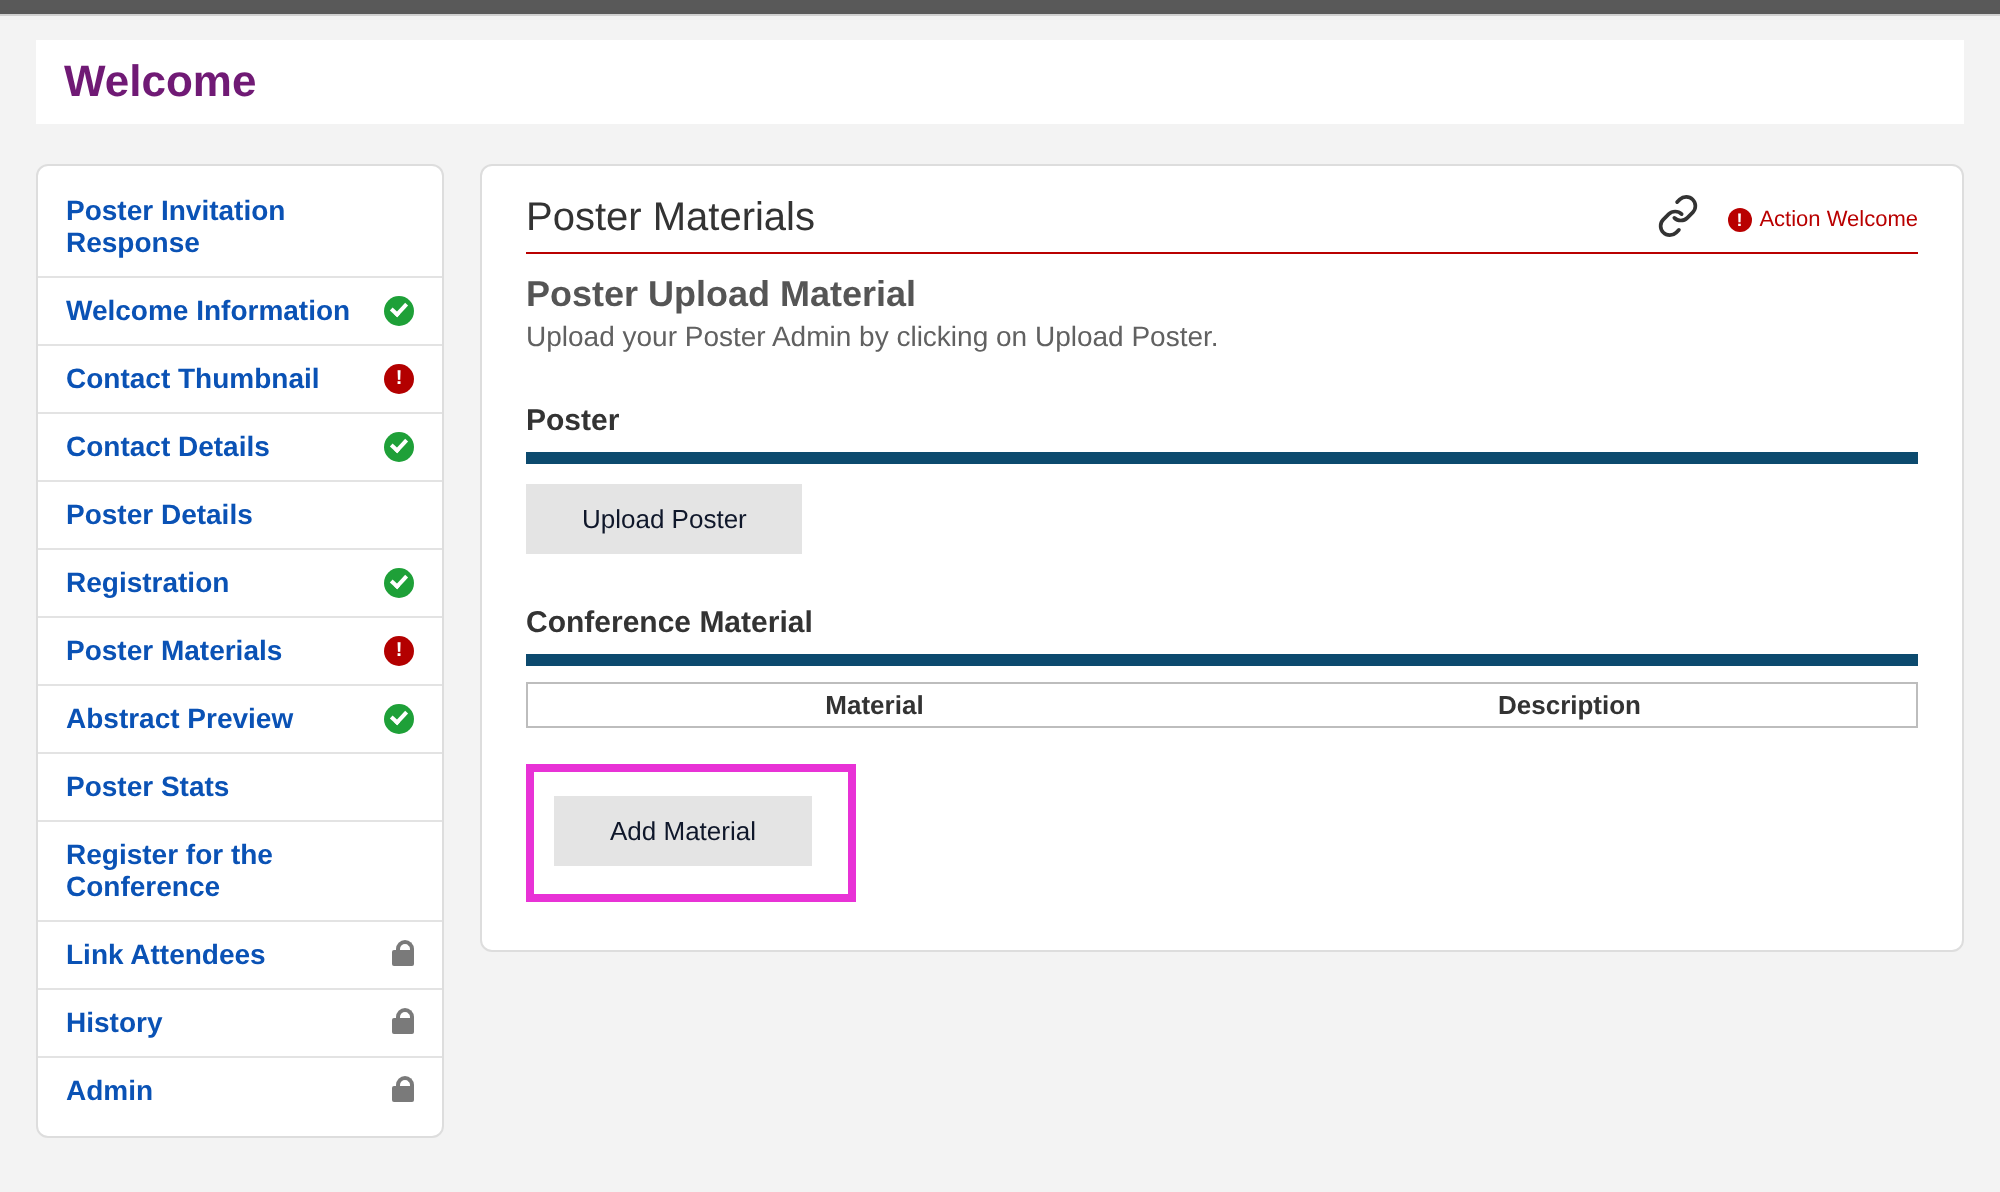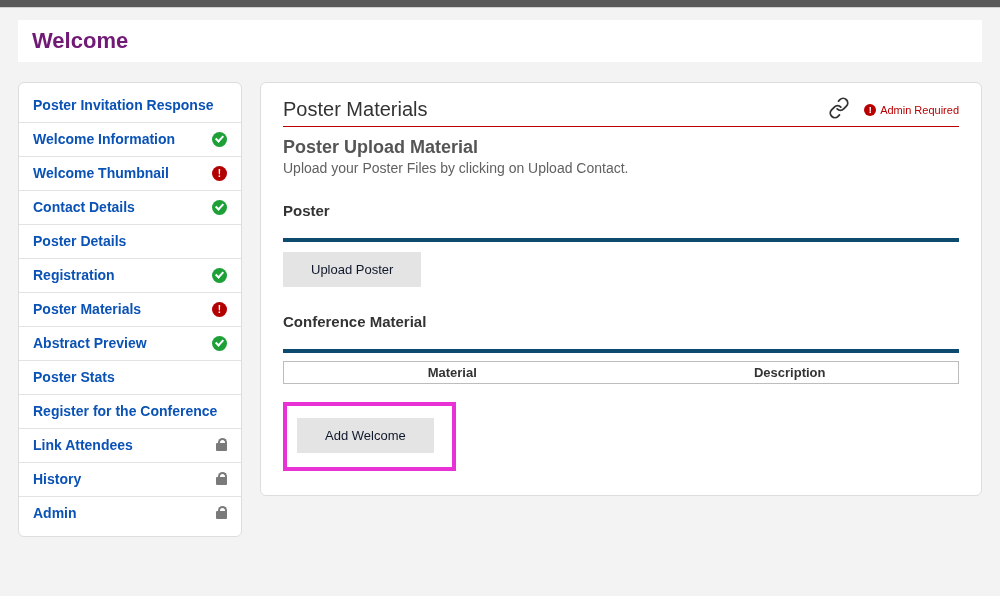--- a/index.html
+++ b/index.html
@@ -25,21 +25,21 @@
     font-weight: 700;
     color: #701a75;
   }
   .layout {
     display: flex;
     padding: 10px 18px 0 18px;
     gap: 18px;
   }
   
   .sidebar {
-    width: 224px;
+    width: 204px;
     background: #fff;
     border: 1px solid #ddd;
     border-radius: 6px;
     padding: 6px 0;
     align-self: flex-start;
   }
   .nav-item {
     display: flex;
     align-items: center;
     justify-content: space-between;
@@ -158,22 +158,22 @@
   .sub-head p {
     font-size: 14px;
     color: #616161;
     margin-top: 2px;
   }
   .block { margin-top: 26px; }
   .block-title {
     font-size: 15px;
     font-weight: 700;
     color: #333;
-    border-bottom: 4px solid #0c4a6e;
-    padding-bottom: 19px;
+    border-bottom: 6px solid #0c4a6e;
+    padding-bottom: 7px;
   }
   .btn {
     display: inline-block;
     margin-top: 10px;
     background: #e4e4e4;
     color: #0f172a;
     border: none;
     padding: 10px 28px;
     font-size: 13px;
     cursor: pointer;
@@ -213,21 +213,21 @@
 
   <div class="sidebar">
     <div class="nav-item">
       <span class="nav-label">Poster Invitation Response</span>
     </div>
     <div class="nav-item">
       <span class="nav-label">Welcome Information</span>
       <span class="status ok"></span>
     </div>
     <div class="nav-item">
-      <span class="nav-label">Welcome Thumbnail</span>
+      <span class="nav-label">Contact Thumbnail</span>
       <span class="status err"></span>
     </div>
     <div class="nav-item">
       <span class="nav-label">Contact Details</span>
       <span class="status ok"></span>
     </div>
     <div class="nav-item">
       <span class="nav-label">Poster Details</span>
     </div>
     <div class="nav-item">
@@ -267,40 +267,40 @@
       <h2>Poster Materials</h2>
       <div class="head-right">
         <span class="link-icon">
           <svg viewBox="0 0 24 24" fill="none" stroke-width="2" stroke-linecap="round" stroke-linejoin="round">
             <path d="M10 13a5 5 0 0 0 7.07 0l3-3a5 5 0 0 0-7.07-7.07l-1.5 1.5"></path>
             <path d="M14 11a5 5 0 0 0-7.07 0l-3 3a5 5 0 0 0 7.07 7.07l1.5-1.5"></path>
           </svg>
         </span>
         <span class="action-req">
           <span class="dot">!</span>
-          <span>Admin Required</span>
+          <span>Action Welcome</span>
         </span>
       </div>
     </div>
 
     <div class="sub-head">
       <h3>Poster Upload Material</h3>
-      <p>Upload your Poster Files by clicking on Upload Contact.</p>
+      <p>Upload your Poster Admin by clicking on Upload Poster.</p>
     </div>
 
     <div class="block">
       <div class="block-title">Poster</div>
       <button class="btn">Upload Poster</button>
     </div>
 
     <div class="block">
       <div class="block-title">Conference Material</div>
       <div class="table-head">
         <div class="th">Material</div>
         <div class="th">Description</div>
       </div>
       <div class="highlight-box">
-        <button class="btn" style="margin-top:0">Add Welcome</button>
+        <button class="btn" style="margin-top:0">Add Material</button>
       </div>
     </div>
   </div>
 
 </div>
 
 </body></html>

